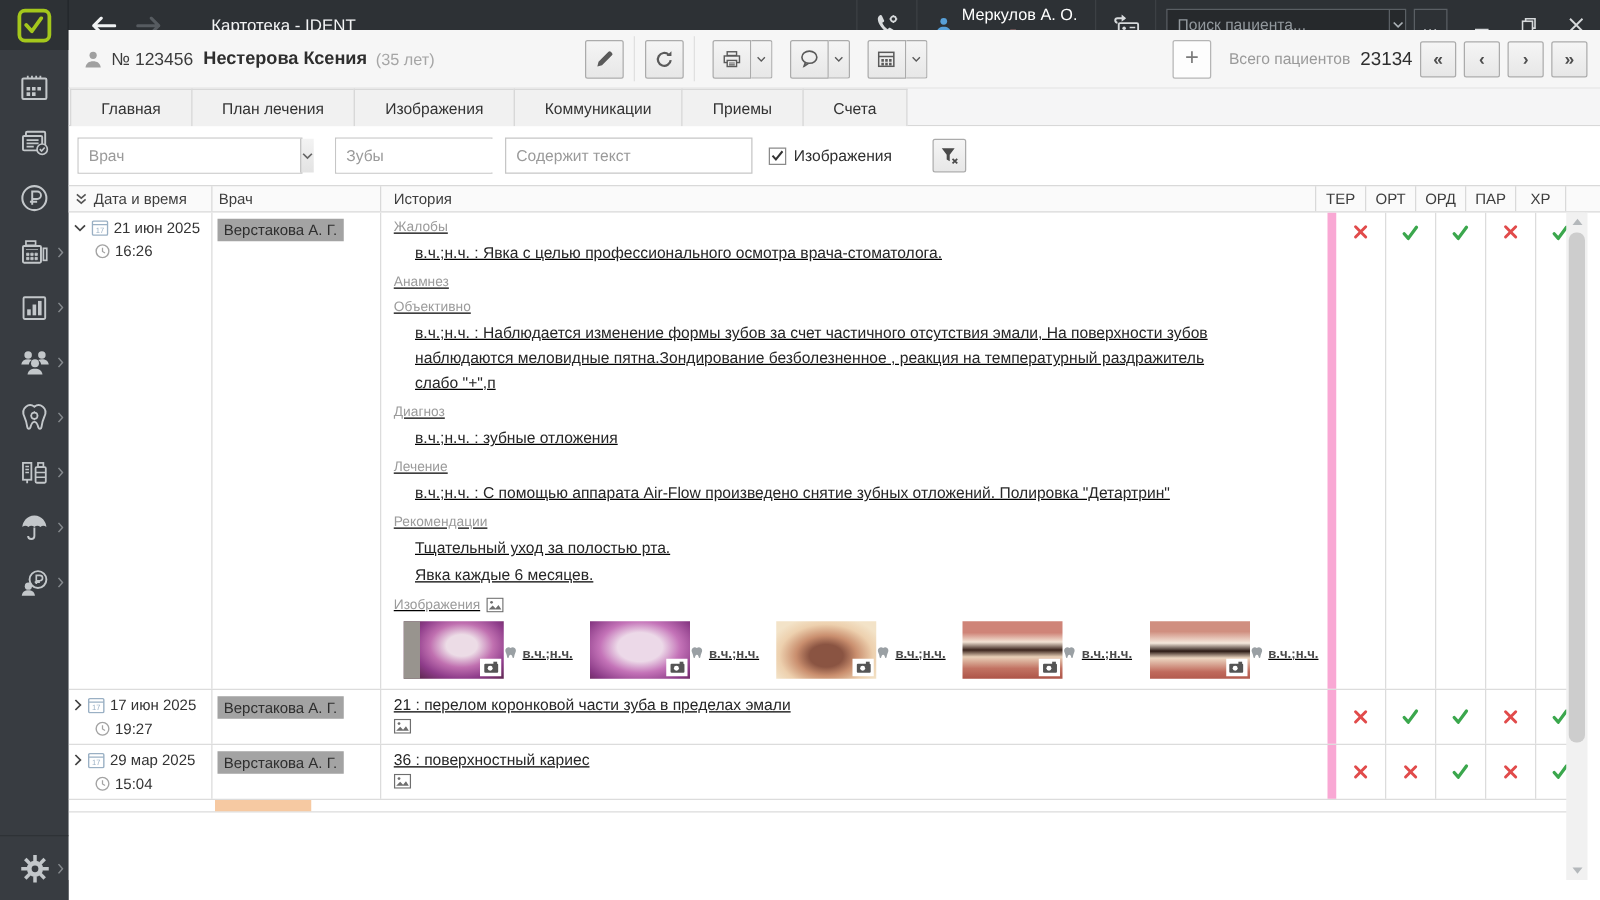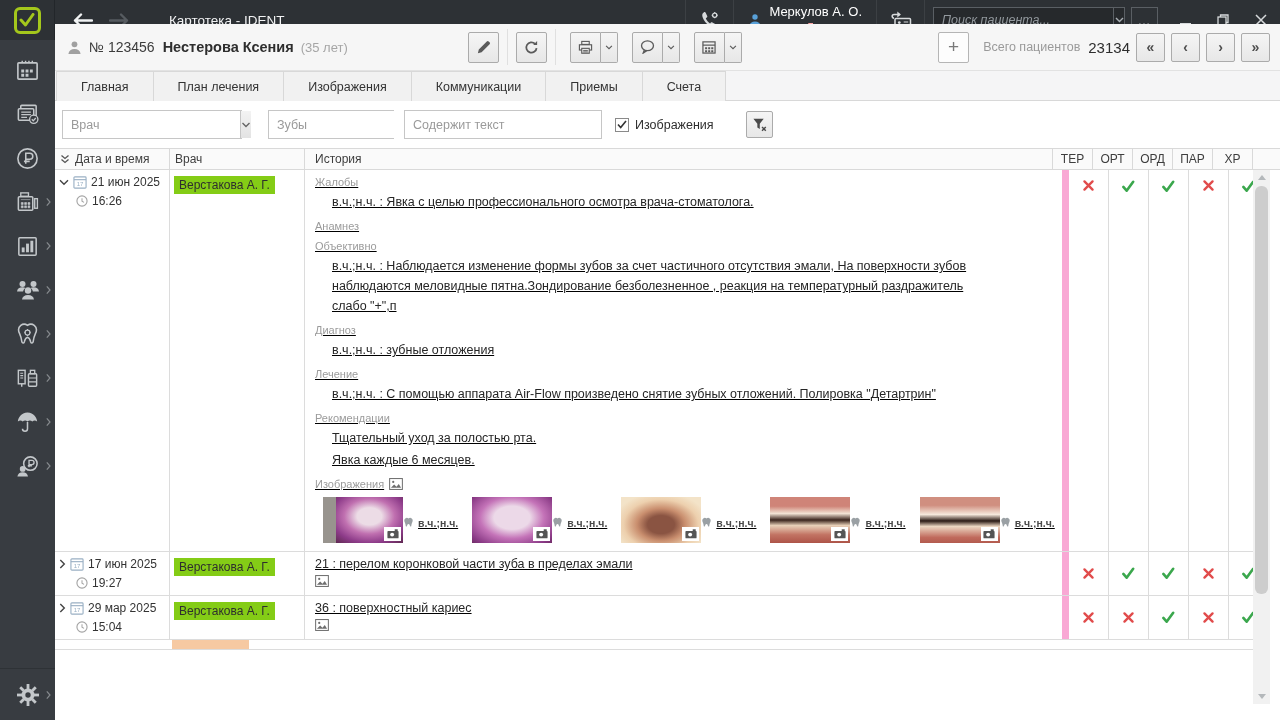--- a/index.html
+++ b/index.html
@@ -18,21 +18,21 @@
   .tb-cell { display:flex; align-items:center; justify-content:center; border-left:1px solid #3c4044; }
   .phone-cell { width:48px; color:#d7dadc; }
   .user-cell { padding:0 14px; border-left:1px solid #3c4044; }
   .user-inner { display:flex; align-items:center; gap:7px; }
   .user-texts { display:flex; flex-direction:column; align-items:flex-end; line-height:1.25; }
   .user-name { font-size:13px; color:#ffffff; }
   .user-role { font-size:12px; font-weight:bold; color:#fca5a5;text-decoration:underline; }
   .card-cell { width:48px; color:#d7dadc; }
   .search-cell { display:flex; align-items:center; padding:0 8px; border-left:1px solid #3c4044; }
   .searchbox { width:192px; height:27px; border:1px solid #5a5f64; background:#26292c; display:flex; align-items:stretch; }
-  .searchbox input { flex:1; background:transparent; border:none; outline:none; color:#0ea5e9; font-size:12.5px; padding:0 8px; font-family:"Liberation Sans",sans-serif;font-style:italic; }
+  .searchbox input { flex:1; background:transparent; border:none; outline:none; color:#0ea5e9; font-size:12.5px; padding:0 8px; font-family:"Liberation Sans",sans-serif; }
   .searchbox input::placeholder { color:#92989d; }
   .search-chev { width:22px; border-left:1px solid #5a5f64; display:flex; align-items:center; justify-content:center; color:#aab0b5; }
   .more-btn { width:27px; height:27px; margin-left:6px; border:1px solid #5a5f64; display:flex; align-items:center; justify-content:center; color:#cfd3d6; font-size:13px; letter-spacing:1px; }
   .win-btns { display:flex; }
   .win-btn { width:38px; display:flex; align-items:center; justify-content:center; color:#d6d9db; }
 
   
   .sidebar { position:absolute; left:0; top:40px; width:55px; height:680px; background:#383c41; display:flex; flex-direction:column; }
   .sb-item { height:44px; display:flex; align-items:center; justify-content:center; position:relative; color:#c3c7ca; cursor:pointer; }
   .sb-item:first-child { margin-top:8px; }
@@ -89,21 +89,21 @@
   .dchev { color:#555; }
 
   .grid-body { flex:1; position:relative; overflow:hidden; padding-right:11px; }
   .g-row { display:flex; border-bottom:1px solid #dcdcdc; align-items:stretch; }
   .c-date { width:115px; border-right:1px solid #dcdcdc; padding:5px 2px 0 4px; flex:none; }
   .date-l1 { display:flex; align-items:center; gap:4px; font-size:12px; color:#333; white-space:nowrap; }
   .date-l2 { display:flex; align-items:center; gap:4px; font-size:12px; color:#333; margin:5px 0 0 17px; }
   .cal-ico { color:#9ab0c4; }
   .clock-ico { color:#a3a3a3; }
   .c-doc { width:135px; border-right:1px solid #dcdcdc; padding:5px 4px; flex:none; }
-  .doc-badge { display:inline-block; background:#84cc16; padding:2px 5px; font-size:12px; color:#2e2e2e; }
+  .doc-badge { display:inline-block; background:#a3a3a3; padding:2px 5px; font-size:12px; color:#2e2e2e; }
   .c-hist { flex:1; border-right:7px solid #f9a8d4; padding:0 8px 8px 10px; min-width:0;text-decoration:underline; }
   .c-st { width:40px; border-right:1px solid #dcdcdc; display:flex; justify-content:center; padding-top:9px; flex:none; }
   .c-st.center { align-items:center; padding-top:0; }
 
   .sec-label { font-size:11px; color:#9b9b9b; margin-top:8px; display:flex; align-items:center; gap:5px; }
   .sec-label:first-child { margin-top:6px; }
   .sec-text { font-size:12.5px; color:#262626; margin:4px 0 0 17px; line-height:20px; max-width:665px; }
   .pic-ico { color:#6e6e6e; }
 
   .thumbs { display:flex; gap:14px; margin:7px 0 0 8px; }

